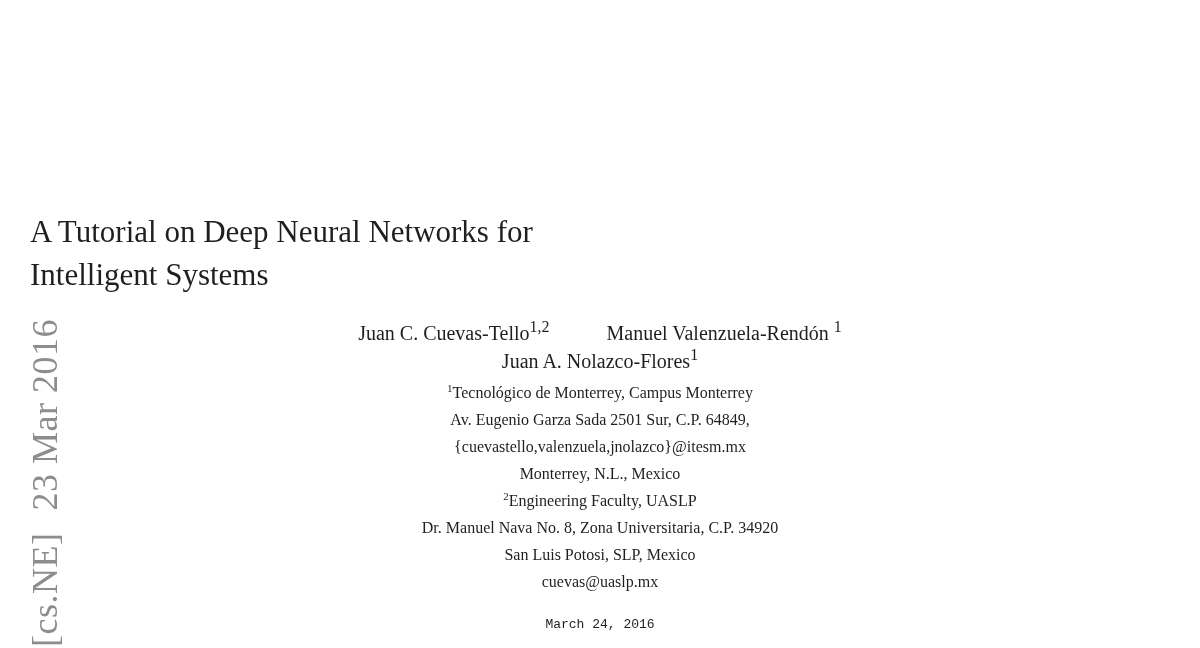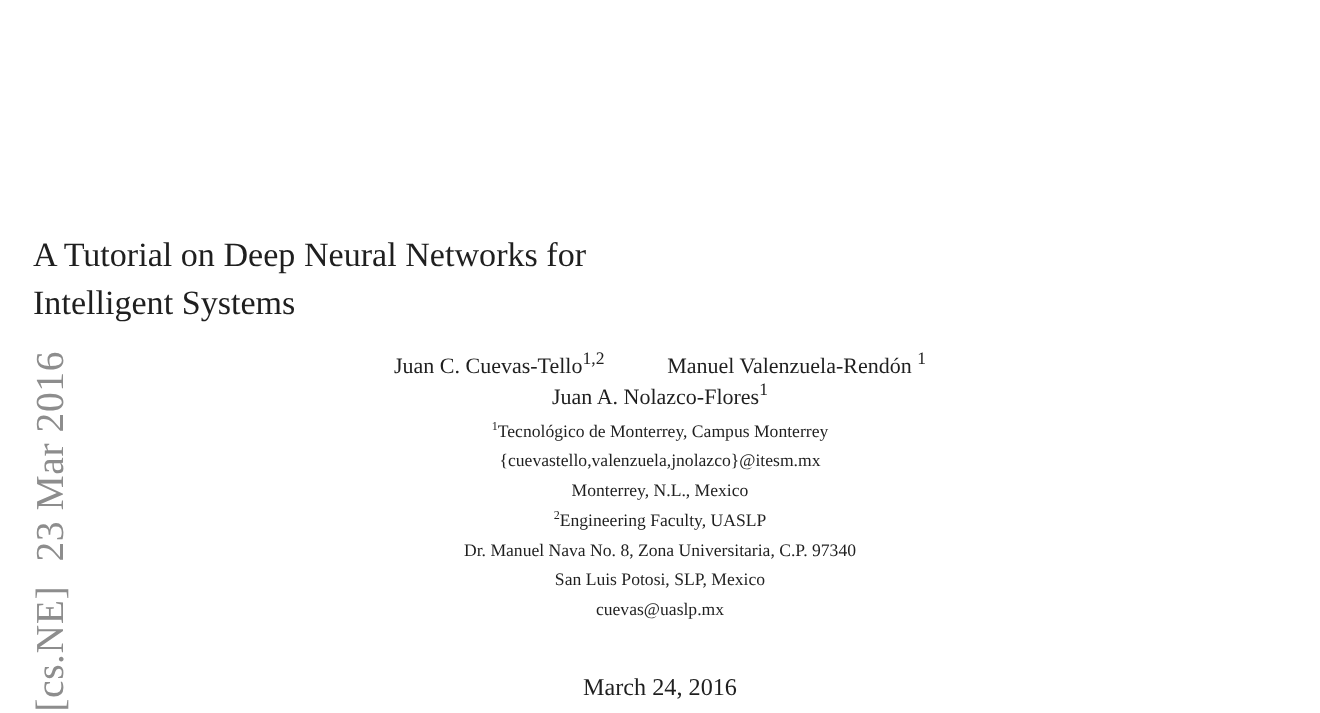--- a/index.html
+++ b/index.html
@@ -65,22 +65,23 @@
     line-height: 27px;
   }
   .affil sup { font-size: 11px; line-height: 0; }
 
   .date-line {
     position: absolute;
     top: 613px;
     left: 0;
     width: 100%;
     text-align: center;
-    font-size: 22px;
+    font-size: 13px;
     line-height: 24px;
+    font-family: Liberation Mono, monospace;
   }
 </style>
 </head>
 <body>
 
 <div class="page">
 
   <div class="arxiv-side">
     <span>[cs.NE]</span><span class="side-date">23 Mar 2016</span>
   </div>
@@ -95,23 +96,24 @@
       <span><span>Juan C. Cuevas-Tello</span><sup>1,2</sup></span>
       <span class="author-gap"><span>Manuel Valenzuela-Rendón </span><sup>1</sup></span>
     </div>
     <div class="author-row">
       <span><span>Juan A. Nolazco-Flores</span><sup>1</sup></span>
     </div>
   </div>
 
   <div class="affil">
     <div><sup>1</sup><span>Tecnológico de Monterrey, Campus Monterrey</span></div>
+    <div><span>Av. Eugenio Garza Sada 2501 Sur, C.P. 64849,</span></div>
     <div><span>{cuevastello,valenzuela,jnolazco}@itesm.mx</span></div>
     <div><span>Monterrey, N.L., Mexico</span></div>
     <div><sup>2</sup><span>Engineering Faculty, UASLP</span></div>
-    <div><span>Dr. Manuel Nava No. 8, Zona Universitaria, C.P. 97340</span></div>
+    <div><span>Dr. Manuel Nava No. 8, Zona Universitaria, C.P. 34920</span></div>
     <div><span>San Luis Potosi, SLP, Mexico</span></div>
     <div><span>cuevas@uaslp.mx</span></div>
   </div>
 
   <div class="date-line">March 24, 2016</div>
 
 </div>
 
 </body></html>

